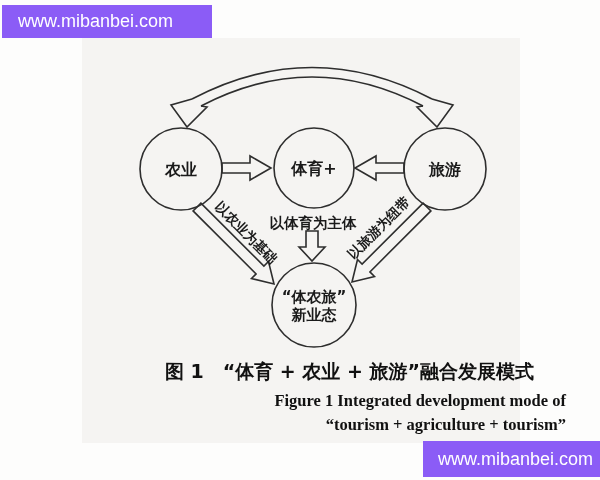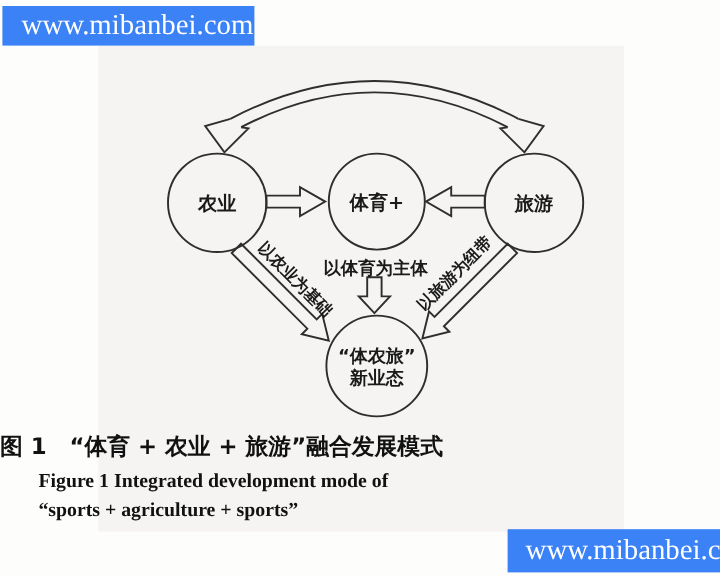--- a/index.html
+++ b/index.html
@@ -6,37 +6,37 @@
   body{
     width:600px;height:480px;position:relative;overflow:hidden;
     background:#fdfdfc;
     font-family:"DejaVu Sans",sans-serif;
   }
   .scan-area{
     position:absolute;left:82px;top:38px;width:438px;height:405px;
     background:#f5f4f2;
   }
   .watermark{
-    position:absolute;background:#3b82f6;color:#ffffff;
-    font-size:24px;font-family:Liberation Serif, serif;
+    position:absolute;background:#8b5cf6;color:#ffffff;
+    font-size:18px;font-family:Liberation Sans, sans-serif;
     display:flex;align-items:center;
   }
   .wm-top{left:2px;top:5px;width:194px;height:33px;padding-left:16px;}
   .wm-bottom{left:423px;top:441px;width:177px;height:36px;padding-left:15px;}
   svg.diagram{position:absolute;left:0;top:0;width:600px;height:480px;}
   .ln{fill:none;stroke:#2e2e2e;stroke-width:1.6;stroke-linejoin:miter;}
   .dg-text{
     font-family:"DejaVu Sans",sans-serif;font-weight:bold;fill:#1a1a1a;
     text-anchor:middle;
   }
   .node-label{font-size:16px;}
   .node-label-small{font-size:15px;}
   .edge-label{font-size:14.5px;}
   .edge-label-diag{font-size:13.5px;}
-  .caption{position:absolute;left:0;width:534px;text-align:left;color:#111;}
+  .caption{position:absolute;left:0;width:534px;text-align:right;color:#111;}
   .caption-zh{top:359px;font-size:19px;font-weight:bold;font-family:"DejaVu Sans",sans-serif;}
   .caption-en{font-family:"Liberation Serif","DejaVu Serif",serif;font-weight:bold;font-size:16.5px;padding-left:32px;}
   .caption-en1{top:391px;}
   .caption-en2{top:415px;}
 </style>
 </head>
 <body>
 
 <div class="scan-area"></div>
 
@@ -72,15 +72,15 @@
   <text class="dg-text node-label-small" x="314" y="302">“体农旅”</text>
   <text class="dg-text node-label-small" x="314" y="320">新业态</text>
 
   <text class="dg-text edge-label" x="313" y="228">以体育为主体</text>
   <text class="dg-text edge-label-diag" transform="translate(243,236) rotate(45)" x="0" y="0">以农业为基础</text>
   <text class="dg-text edge-label-diag" transform="translate(382,231) rotate(-45)" x="0" y="0">以旅游为纽带</text>
 </svg>
 
 <div class="caption caption-zh">图 1　“体育 + 农业 + 旅游”融合发展模式</div>
 <div class="caption caption-en caption-en1">Figure 1   Integrated development mode of</div>
-<div class="caption caption-en caption-en2">“sports + agriculture + sports”</div>
+<div class="caption caption-en caption-en2">“tourism + agriculture + tourism”</div>
 
 <div class="watermark wm-bottom">www.mibanbei.com</div>
 
 </body></html>

